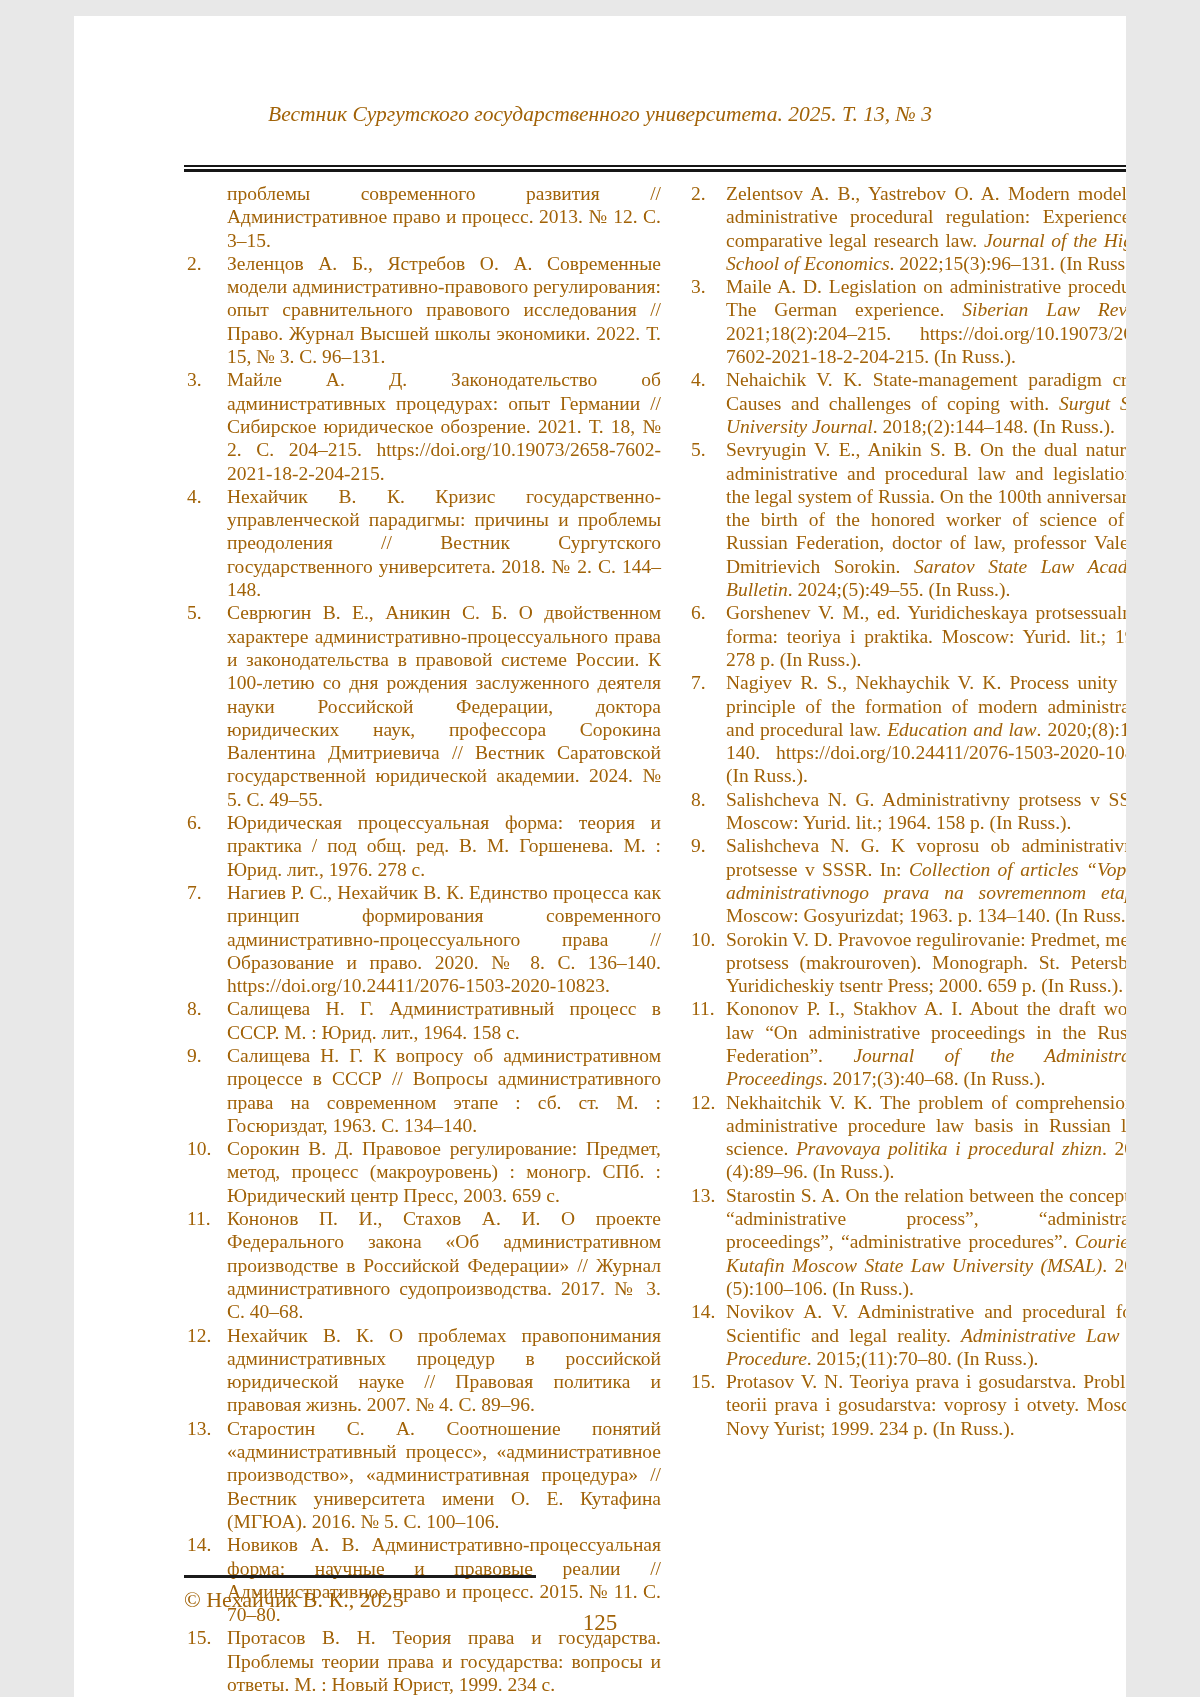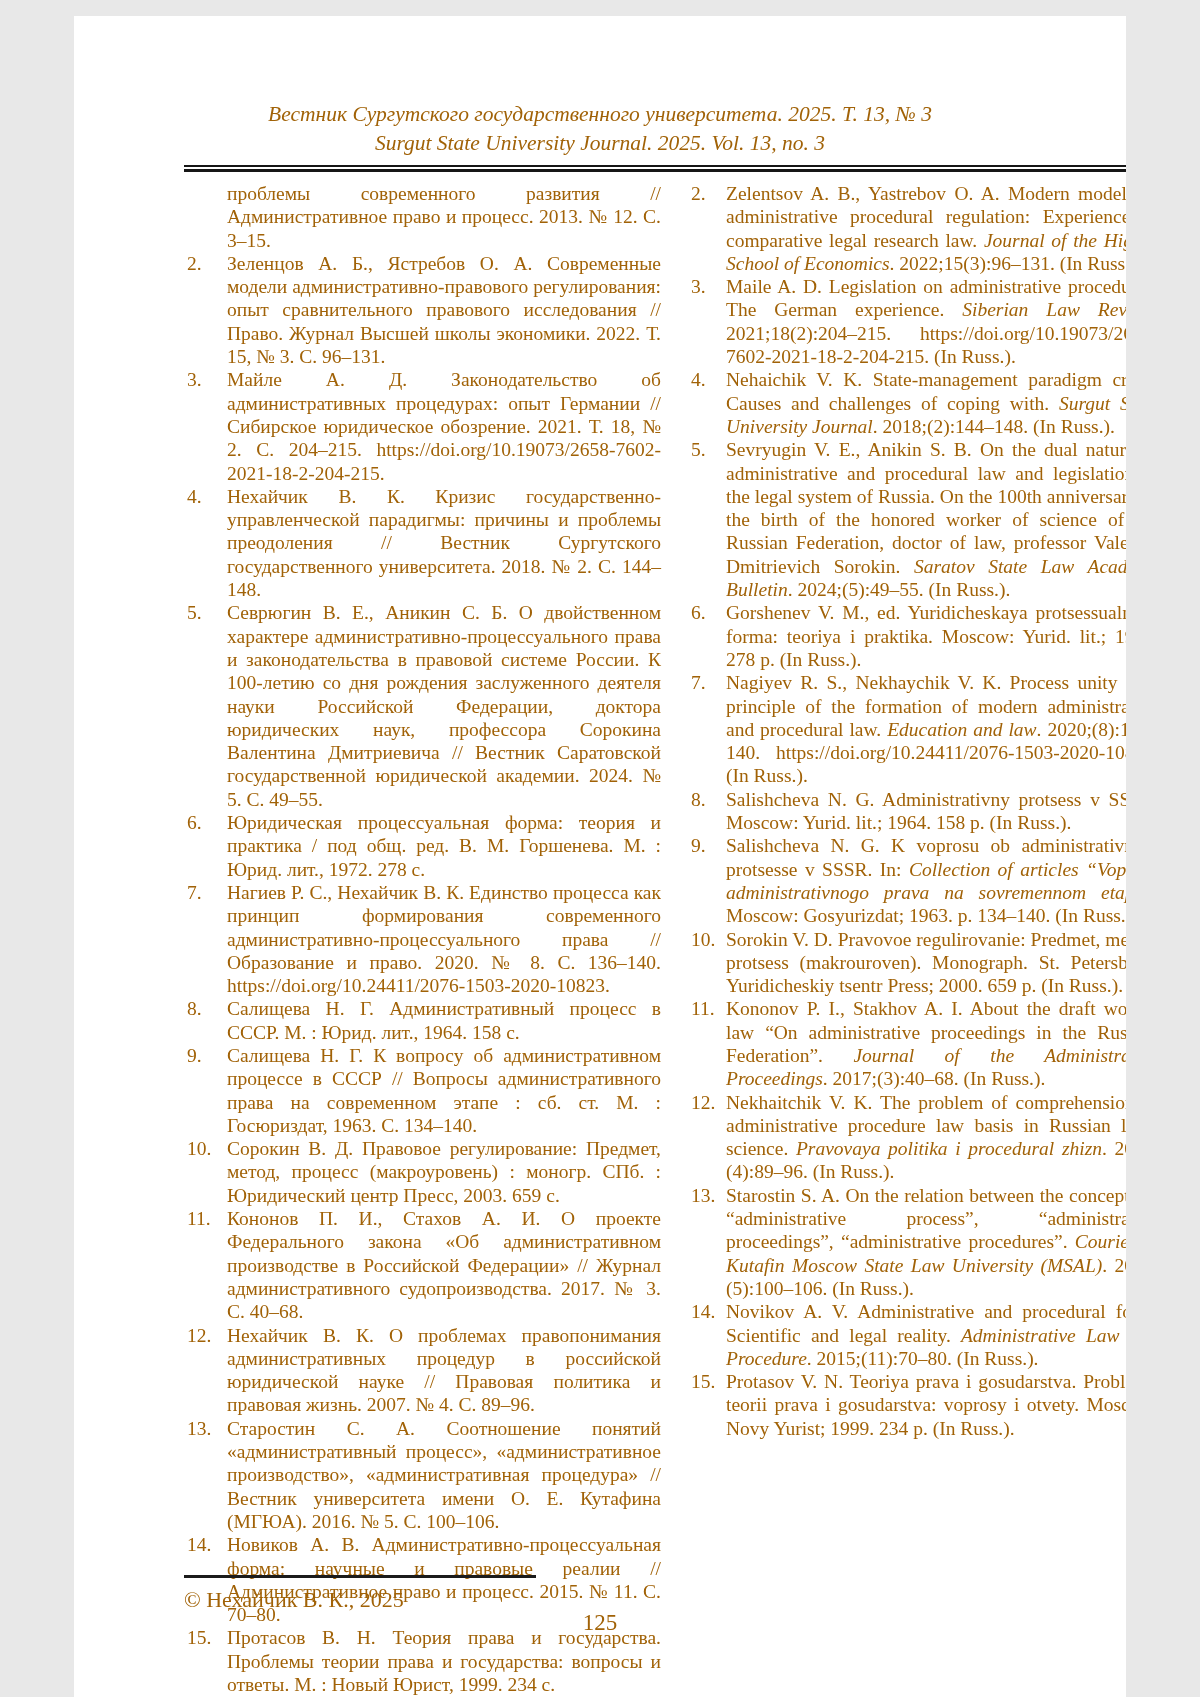--- a/index.html
+++ b/index.html
@@ -49,21 +49,20 @@
     text-align:center;font-size:23px;
   }
 </style>
 </head>
 <body>
 
 <div class="page">
 
   <div class="running-head">
     <div>Вестник Сургутского государственного университета. 2025. Т. 13, № 3</div>
-    <div>Surgut State University Journal. 2025. Vol. 13, no. 3</div>
   </div>
 
   <div class="rule-double"></div>
 
   <div class="col col-ru">
       <div class="ref-item">
         <span class="ref-num"></span>
         <div class="ref-text"><span>проблемы современного развития // Административное право и процесс. 2013. № 12. С. 3–15.</span></div>
       </div>
       <div class="ref-item">
@@ -77,21 +76,21 @@
       <div class="ref-item">
         <span class="ref-num">4.</span>
         <div class="ref-text"><span>Нехайчик В. К. Кризис государственно-управленческой парадигмы: причины и проблемы преодоления // Вестник Сургутского государственного университета. 2018. № 2. С. 144–148.</span></div>
       </div>
       <div class="ref-item">
         <span class="ref-num">5.</span>
         <div class="ref-text"><span>Севрюгин В. Е., Аникин С. Б. О двойственном характере административно-процессуального права и законодательства в правовой системе России. К 100-летию со дня рождения заслуженного деятеля науки Российской Федерации, доктора юридических наук, профессора Сорокина Валентина Дмитриевича // Вестник Саратовской государственной юридической академии. 2024. № 5. С. 49–55.</span></div>
       </div>
       <div class="ref-item">
         <span class="ref-num">6.</span>
-        <div class="ref-text"><span>Юридическая процессуальная форма: теория и практика / под общ. ред. В. М. Горшенева. М. : Юрид. лит., 1972. 278 с.</span></div>
+        <div class="ref-text"><span>Юридическая процессуальная форма: теория и практика / под общ. ред. В. М. Горшенева. М. : Юрид. лит., 1976. 278 с.</span></div>
       </div>
       <div class="ref-item">
         <span class="ref-num">7.</span>
         <div class="ref-text"><span>Нагиев Р. С., Нехайчик В. К. Единство процесса как принцип формирования современного административно-процессуального права // Образование и право. 2020. № 8. С. 136–140. https://doi.org/10.24411/2076-1503-2020-10823.</span></div>
       </div>
       <div class="ref-item">
         <span class="ref-num">8.</span>
         <div class="ref-text"><span>Салищева Н. Г. Административный процесс в СССР. М. : Юрид. лит., 1964. 158 с.</span></div>
       </div>
       <div class="ref-item">

